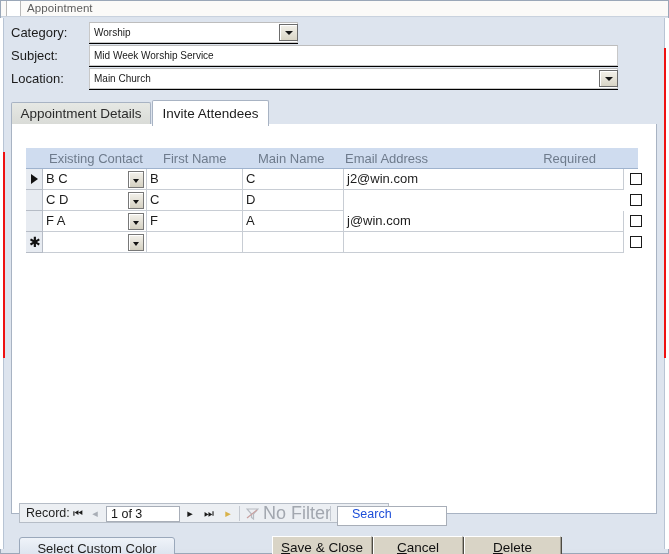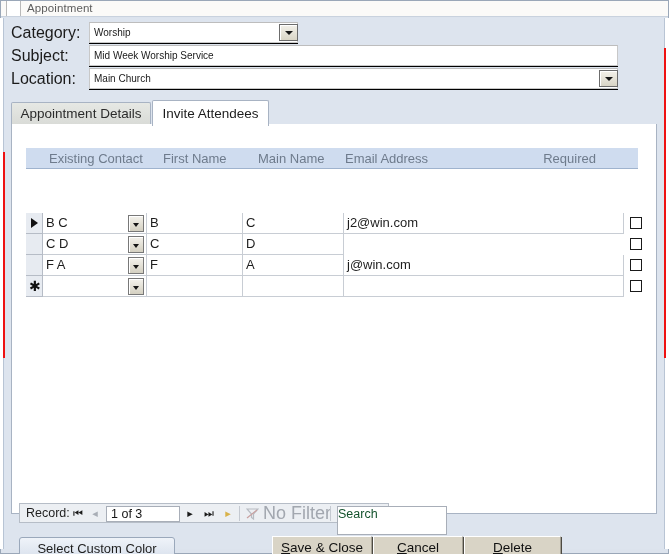--- a/index.html
+++ b/index.html
@@ -63,21 +63,21 @@
     width: 659px; height: 531px;
     background: #dde4ee;
     box-sizing: border-box;
   }
 
   
   .field-row { position: absolute; left: 0; height: 22px; }
   .field-label {
     position: absolute;
     left: 6px;
-    font-size: 16px;
+    font-size: 13px;
     color: #1b1b1b;
     line-height: 22px;
     white-space: nowrap;
   }
   .txtbox {
     position: absolute;
     box-sizing: border-box;
     background: #ffffff;
     border: 1px solid #c8c8c8;
     border-top-color: #bdbdbd;
@@ -179,21 +179,20 @@
     color: #6e7b8c;
     white-space: nowrap;
     overflow: hidden;
   }
   .ds-row {
     position: absolute;
     left: 0;
     width: 598px;
     height: 21px;
     box-sizing: border-box;
-    margin-top: 44px;
   }
   .ds-selector {
     position: absolute;
     left: 0; top: 0;
     width: 17px; height: 21px;
     box-sizing: border-box;
     background: #e7ebf1;
     border-right: 1px solid #b6bcc6;
     border-bottom: 1px solid #b6bcc6;
   }
@@ -302,28 +301,28 @@
     position: absolute;
     top: 0;
     line-height: 18px;
     font-size: 18px;
     color: #a2a7af;
     white-space: nowrap;
   }
   .nav-search {
     position: absolute;
     top: 2px;
-    width: 110px; height: 29px;
+    width: 110px; height: 20px;
     box-sizing: border-box;
     background: #ffffff;
     border: 1px solid #a8aeb8;
     font-size: 12.5px;
     line-height: 14px;
-    color: #14532d;
-    padding-left: 0;
+    color: #1d4ed8;
+    padding-left: 14px;
   }
 
   
   .btn-custom {
     position: absolute;
     left: 14px; top: 519px;
     width: 156px; height: 23px;
     box-sizing: border-box;
     background: linear-gradient(#eff3f9, #d8e0ec);
     border: 1px solid #9aa8bb;

